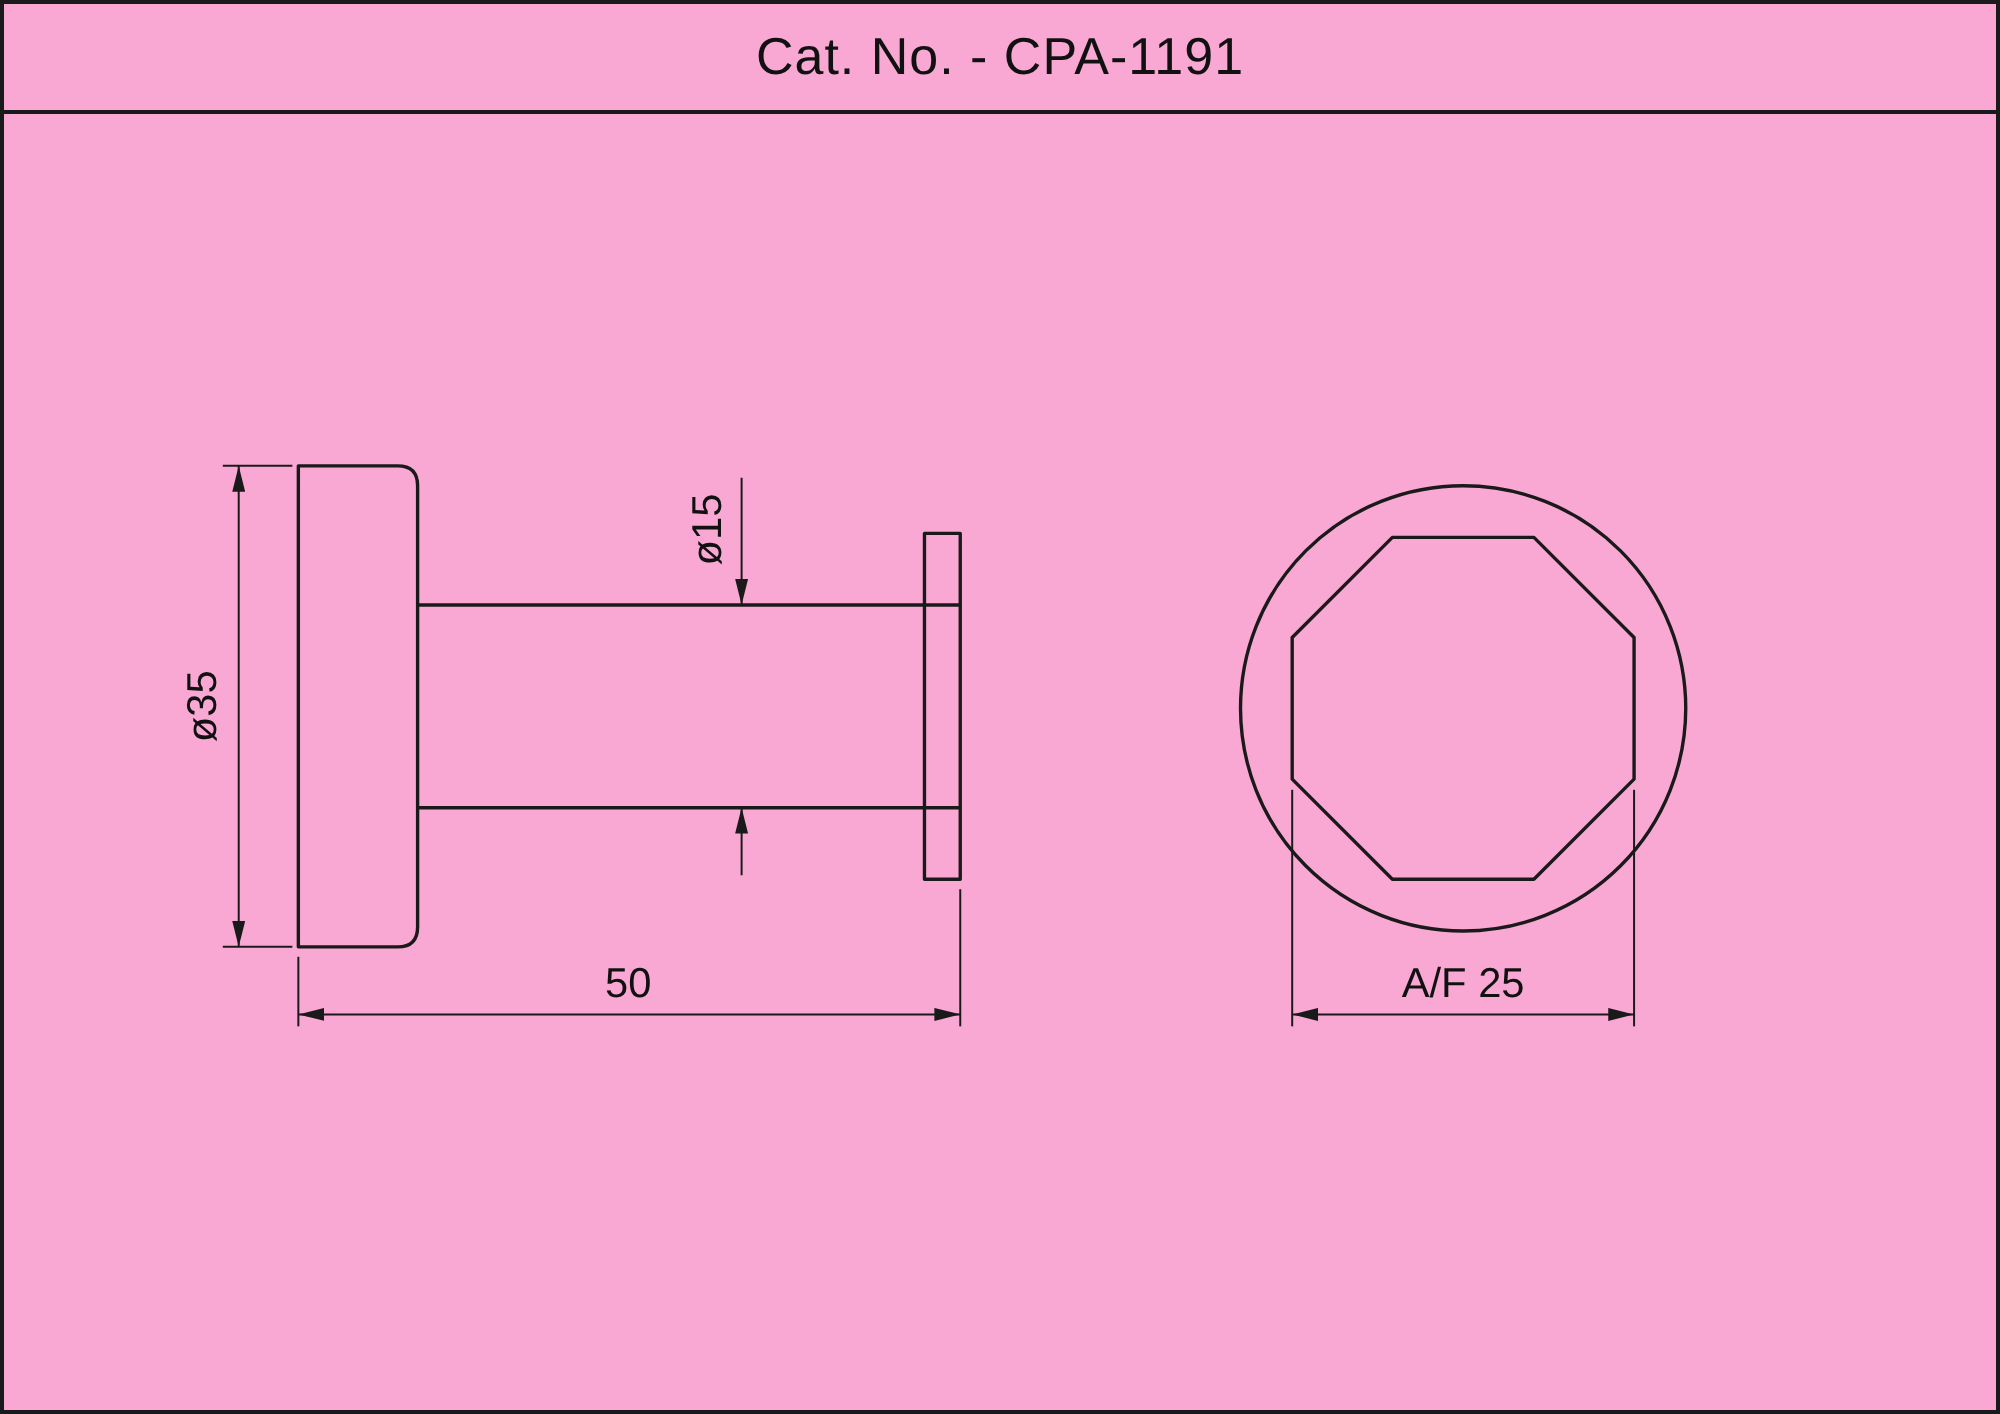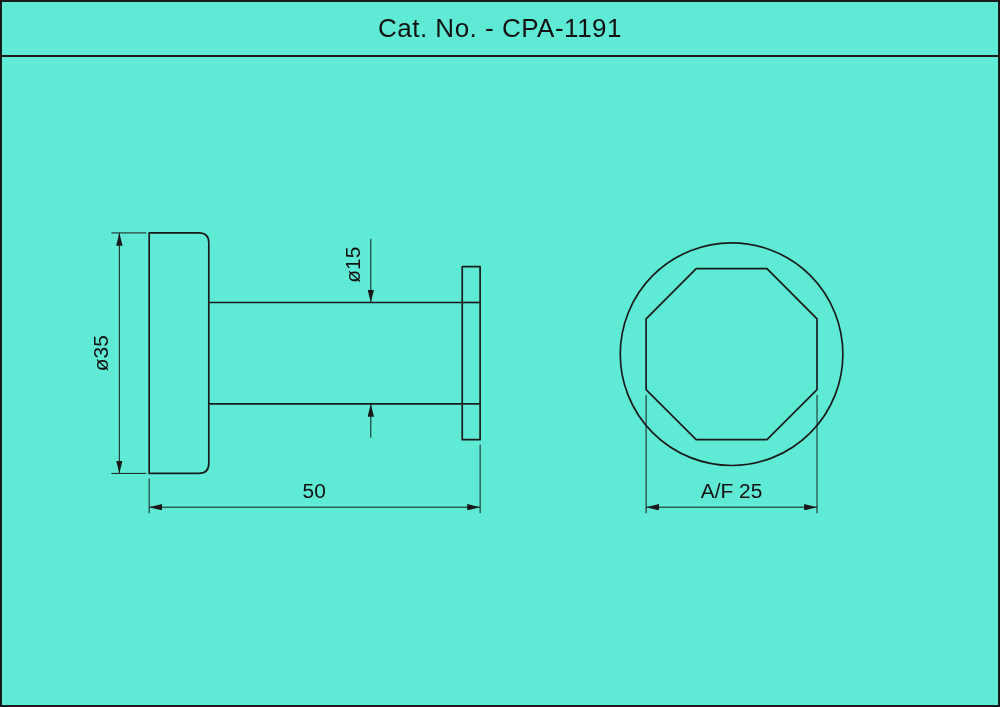--- a/index.html
+++ b/index.html
@@ -6,21 +6,21 @@
     margin: 0;
     padding: 0;
     background: #ffffff;
     font-family: "Liberation Sans", sans-serif;
   }
   .page {
     width: 1000px;
     height: 707px;
     box-sizing: border-box;
     border: 2px solid #1a1a1a;
-    background: #5eead4;
+    background: #f9a8d4;
     overflow: hidden;
   }
   .title-bar {
     height: 55px;
     box-sizing: border-box;
     border-bottom: 2px solid #1a1a1a;
     display: flex;
     align-items: center;
     justify-content: center;
   }

